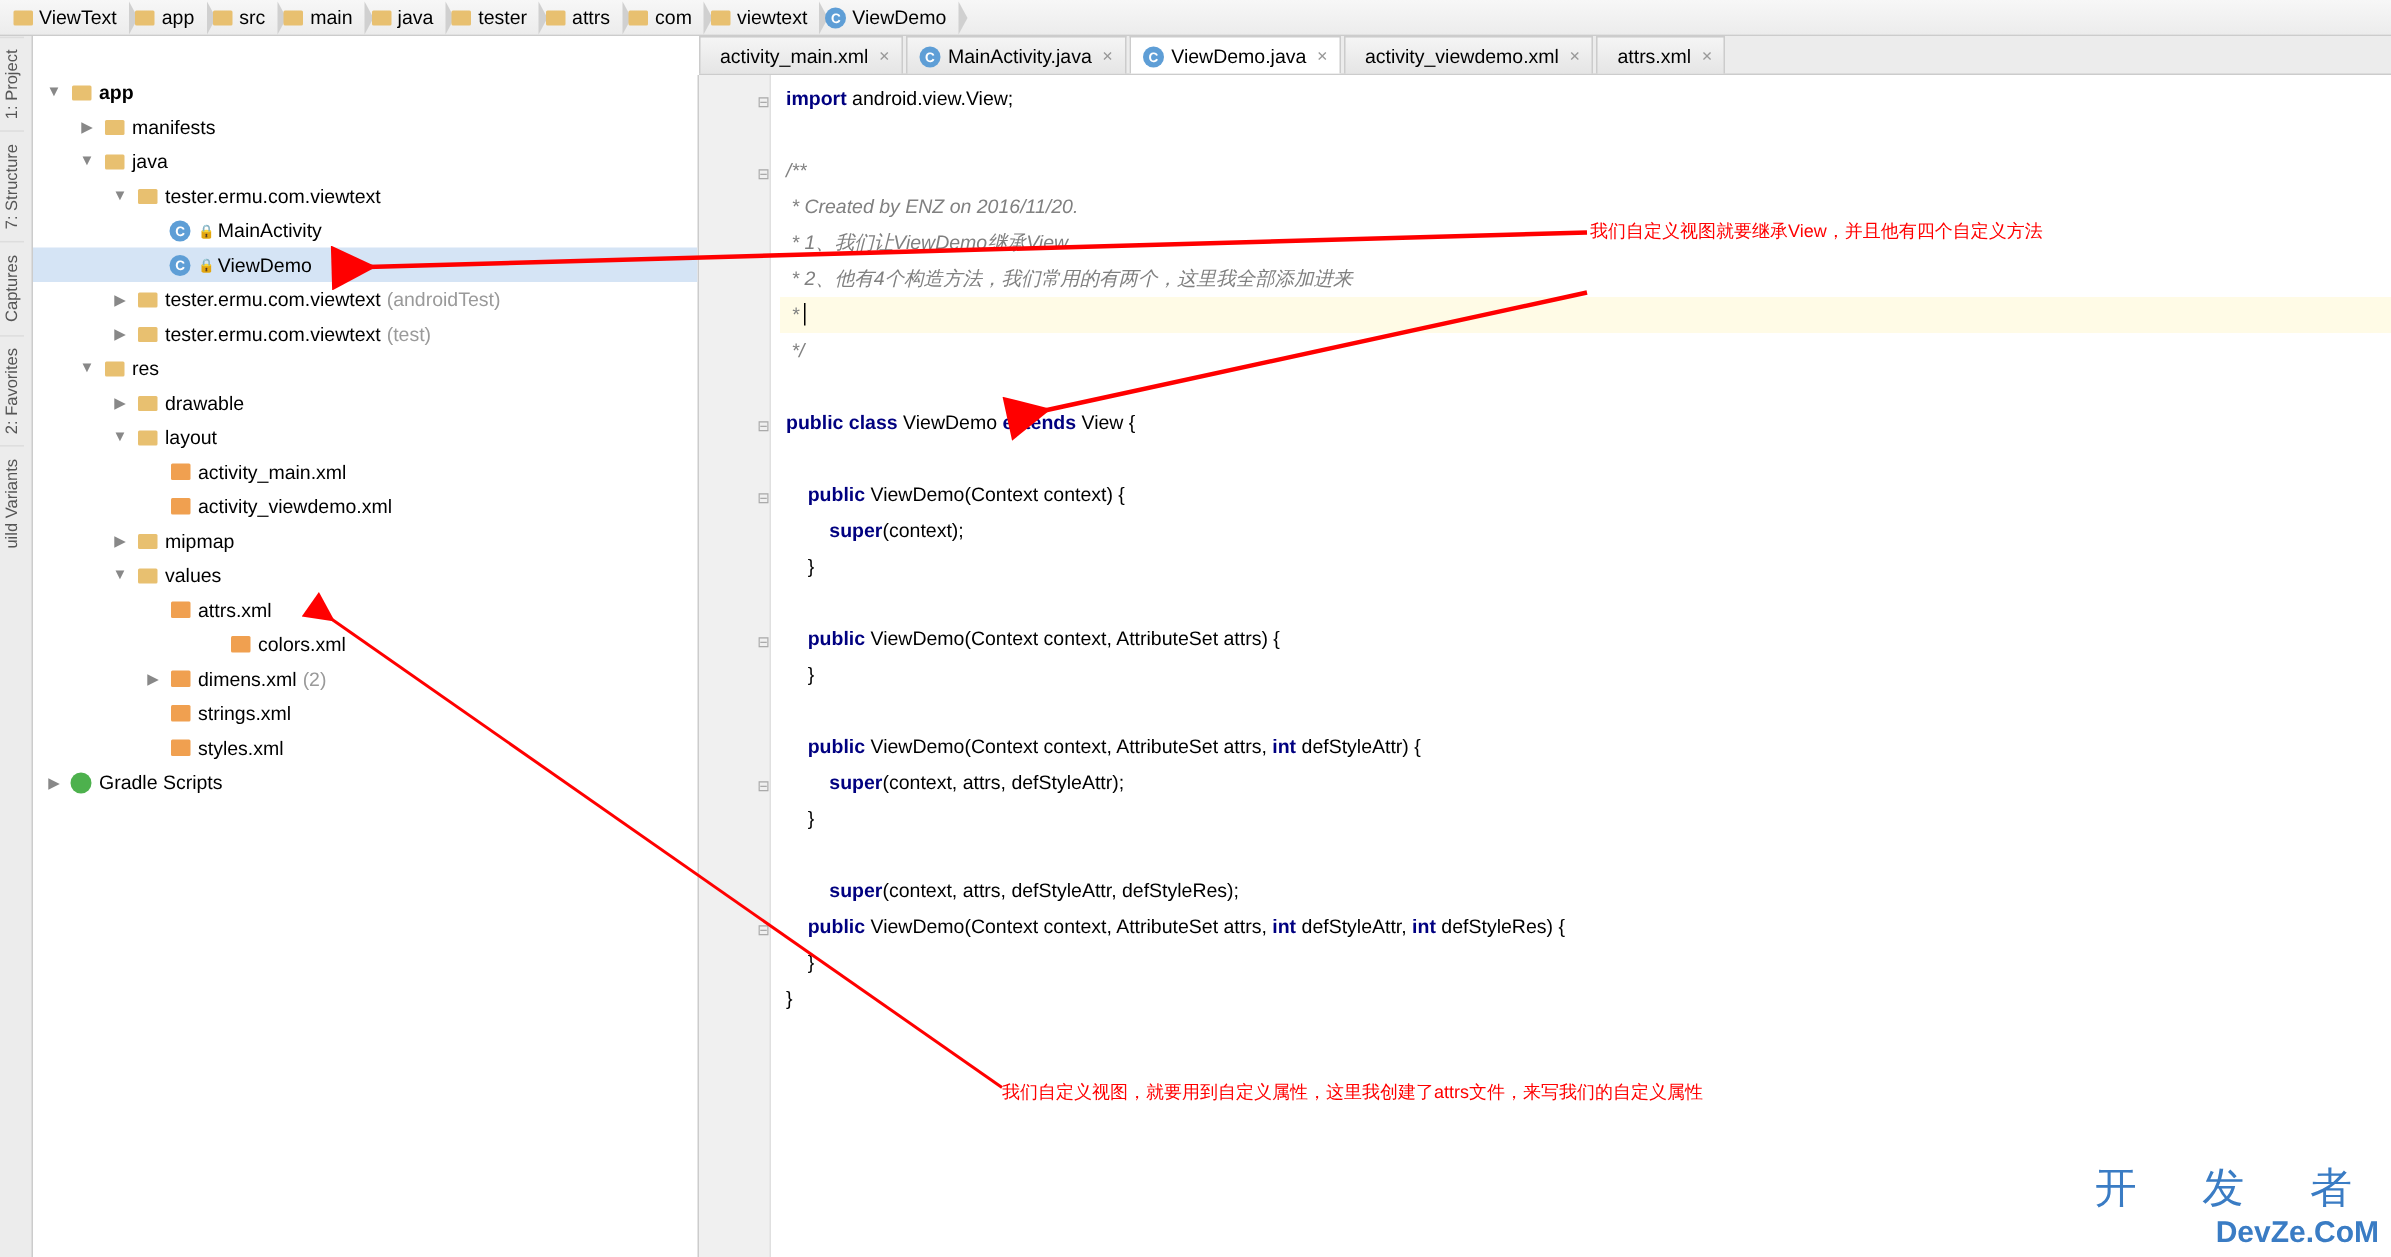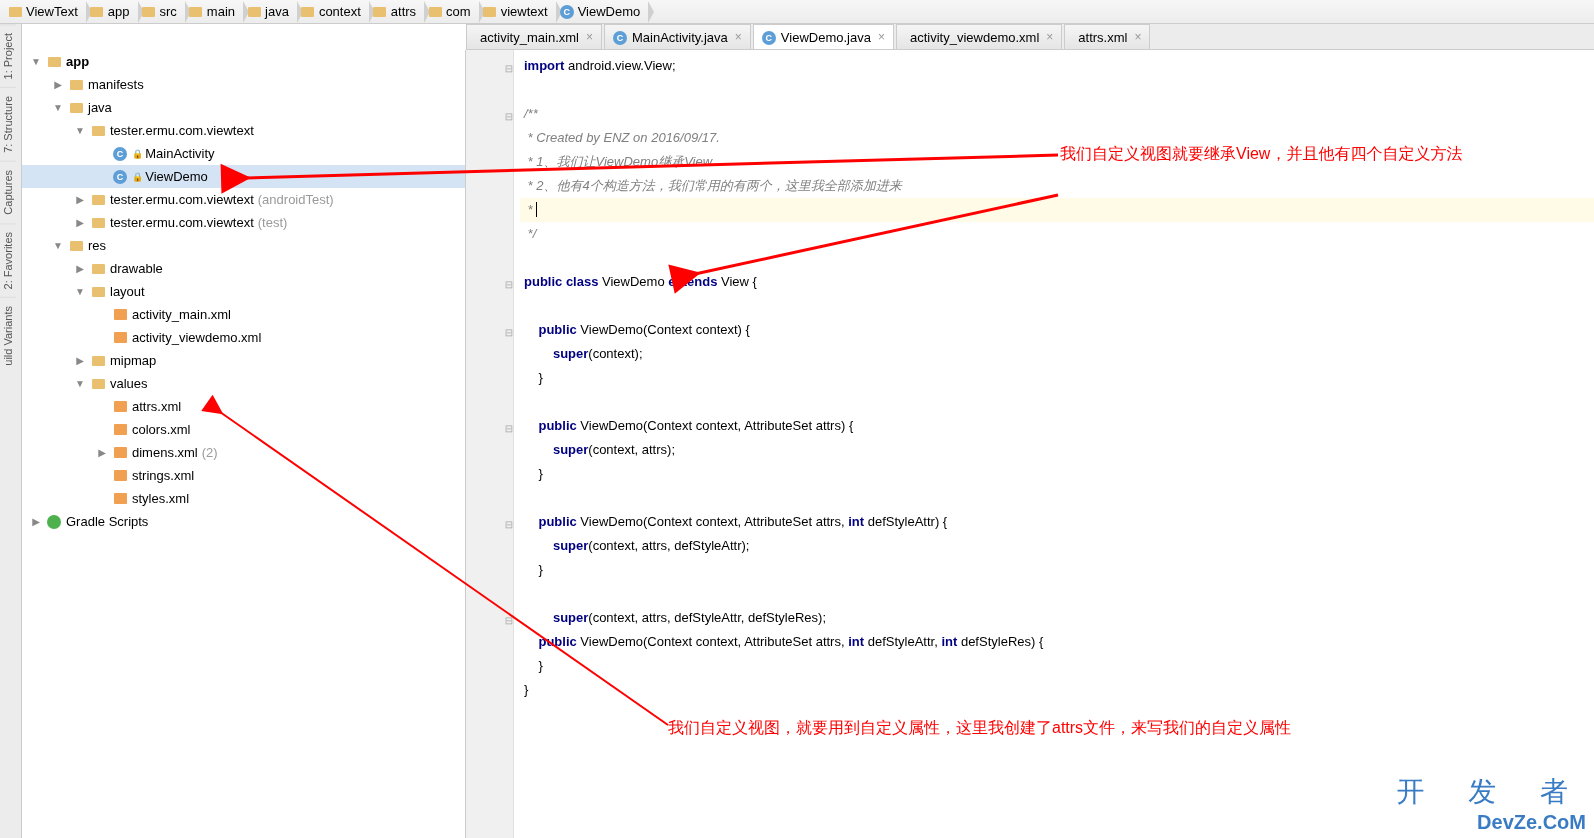--- a/index.html
+++ b/index.html
@@ -44,21 +44,21 @@
 .editor { position:absolute; left:466px; top:50px; right:0; bottom:0; background:#fff; font-family:"Courier New",monospace; font-size:14px; }
 .gutter { position:absolute; left:0; top:0; width:48px; bottom:0; background:#f0f0f0; border-right:1px solid #e0e0e0; }
 .fold { position:absolute; left:38px; width:10px; color:#aaa; font-size:10px; text-align:center; line-height:22px; }
 .code { position:absolute; left:54px; right:0; top:0; padding-top:4px; padding-left:4px; line-height:24px; font-family:"Courier New",monospace; font-style:normal; }
 .cline { white-space:pre; height:24px; }
 .cline.hl { background:#fffbe6; margin-left:-4px; padding-left:4px; margin-right:0; width:calc(100% + 4px); }
 .kw { color:#000080; font-weight:bold; }
 .cm { color:#808080; font-style:italic; }
 
 
-.anno { position:absolute; color:#ff0000; font-size:16px; font-family:"Microsoft YaHei",sans-serif; line-height:20px; }
+.anno { position:absolute; color:#ff0000; font-size:12px; font-family:"Microsoft YaHei",sans-serif; line-height:20px; }
 svg.arrows { position:absolute; left:0; top:0; width:1594px; height:838px; pointer-events:none; }
 
 
 .wm { position:absolute; right:8px; bottom:4px; text-align:right; font-family:"Microsoft YaHei";margin-top:36px; }
 .wm .t1 { color:#3a7cc4; font-size:28px; letter-spacing:18px; }
 .wm .t2 { color:#3a7cc4; font-size:20px; font-weight:bold; }
 </style>
 </head>
 <body>
 
@@ -90,21 +90,21 @@
     <div class="crumb">
       <span class="ico">
         <span class="ico-folder"></span>
       </span>
       <span>java</span>
     </div>
     <div class="crumb">
       <span class="ico">
         <span class="ico-folder"></span>
       </span>
-      <span>context</span>
+      <span>tester</span>
     </div>
     <div class="crumb">
       <span class="ico">
         <span class="ico-folder"></span>
       </span>
       <span>attrs</span>
     </div>
     <div class="crumb">
       <span class="ico">
         <span class="ico-folder"></span>
@@ -284,21 +284,21 @@
   </div>
     <div class="node" style="padding-left:74px">
     <span class="arrow"></span>
     <span class="ico">
         <span class="ico-xml"></span>
       </span>
 
     <span class="nm">attrs.xml</span>
 
   </div>
-    <div class="node" style="padding-left:74px">
+    <div class="node" style="padding-left:114px">
     <span class="arrow"></span>
     <span class="ico">
         <span class="ico-xml"></span>
       </span>
 
     <span class="nm">colors.xml</span>
 
   </div>
     <div class="node" style="padding-left:74px">
     <span class="arrow">▶</span>
@@ -373,34 +373,33 @@
       <div class="fold" style="top:224px">⊟</div>
       <div class="fold" style="top:272px">⊟</div>
       <div class="fold" style="top:368px">⊟</div>
       <div class="fold" style="top:464px">⊟</div>
       <div class="fold" style="top:560px">⊟</div>
     </div>
   <div class="code" id="code">
       <div class="cline"><span class="kw">import</span> android.view.View;</div>
       <div class="cline"></div>
       <div class="cline"><span class="cm">/**</span></div>
-      <div class="cline"><span class="cm"> * Created by ENZ on 2016/09/17.</span></div>
+      <div class="cline"><span class="cm"> * Created by ENZ on 2016/11/20.</span></div>
       <div class="cline"><span class="cm"> * 1、我们让ViewDemo继承View</span></div>
       <div class="cline"><span class="cm"> * 2、他有4个构造方法，我们常用的有两个，这里我全部添加进来</span></div>
       <div class="cline hl"><span class="cm"> *</span> <span style="border-left:1px solid #000;height:16px;"></span></div>
       <div class="cline"><span class="cm"> */</span></div>
       <div class="cline"></div>
       <div class="cline"><span class="kw">public class</span> ViewDemo <span class="kw">extends</span> View {</div>
       <div class="cline"></div>
       <div class="cline">    <span class="kw">public</span> ViewDemo(Context context) {</div>
       <div class="cline">        <span class="kw">super</span>(context);</div>
       <div class="cline">    }</div>
       <div class="cline"></div>
       <div class="cline">    <span class="kw">public</span> ViewDemo(Context context, AttributeSet attrs) {</div>
-      <div class="cline">        <span class="kw">super</span>(context, attrs);</div>
       <div class="cline">    }</div>
       <div class="cline"></div>
       <div class="cline">    <span class="kw">public</span> ViewDemo(Context context, AttributeSet attrs, <span class="kw">int</span> defStyleAttr) {</div>
       <div class="cline">        <span class="kw">super</span>(context, attrs, defStyleAttr);</div>
       <div class="cline">    }</div>
       <div class="cline"></div>
       <div class="cline">        <span class="kw">super</span>(context, attrs, defStyleAttr, defStyleRes);</div>
       <div class="cline">    <span class="kw">public</span> ViewDemo(Context context, AttributeSet attrs, <span class="kw">int</span> defStyleAttr, <span class="kw">int</span> defStyleRes) {</div>
       <div class="cline">    }</div>
       <div class="cline">}</div>

